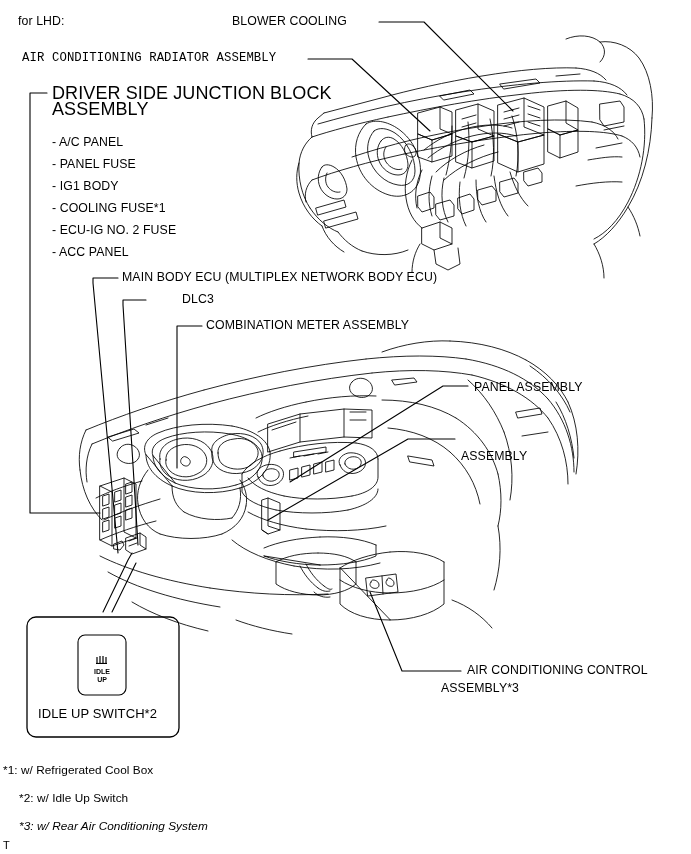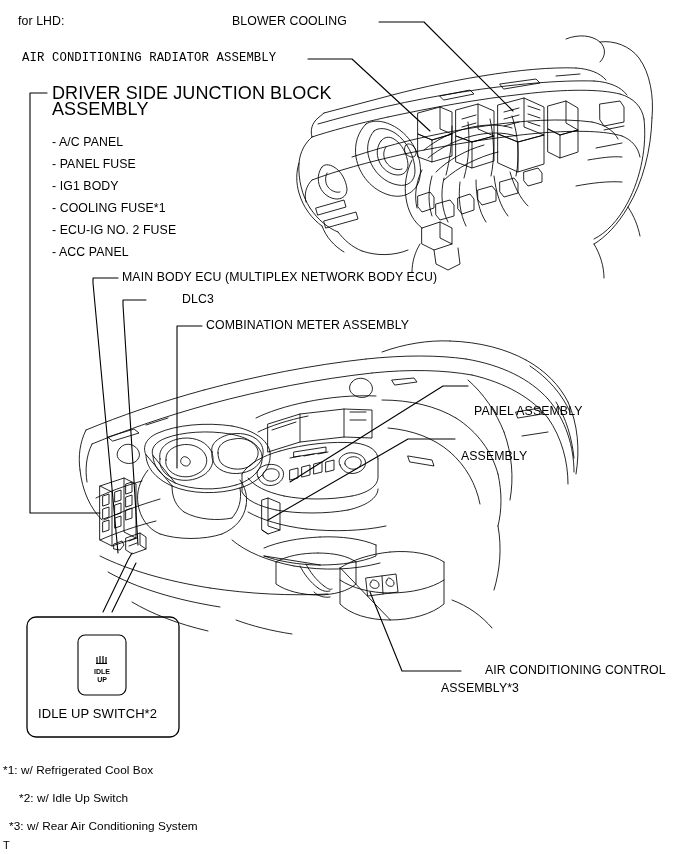--- a/index.html
+++ b/index.html
@@ -448,42 +448,42 @@
   <div class="lbl fuse" style="left:52px; top:201px;">- COOLING FUSE*1</div>
   <div class="lbl fuse" style="left:52px; top:223px;">- ECU-IG NO. 2 FUSE</div>
   <div class="lbl fuse" style="left:52px; top:245px;">- ACC PANEL</div>
 
   <div class="lbl" style="left:122px; top:270px;">MAIN BODY ECU (MULTIPLEX NETWORK BODY ECU)</div>
 
   <div class="lbl" style="left:150px; top:292px;margin-left:32px;">DLC3</div>
 
   <div class="lbl" style="left:206px; top:318px;">COMBINATION METER ASSEMBLY</div>
 
-  <div class="lbl" style="left:474px; top:404px;">PANEL ASSEMBLY</div>
+  <div class="lbl" style="left:474px; top:380px;">PANEL ASSEMBLY</div>
 
   <div class="lbl" style="left:461px; top:449px;">ASSEMBLY</div>
 
-  <div class="lbl" style="left:485px; top:663px;text-align:right;">AIR CONDITIONING CONTROL</div>
+  <div class="lbl" style="left:467px; top:663px;text-align:right;">AIR CONDITIONING CONTROL</div>
   <div class="lbl" style="left:441px; top:681px;">ASSEMBLY*3</div>
 
   <div class="switch-glyph" style="left:87px; top:655px; width:30px; font-size:6.5px; letter-spacing:-0.2px;">
     <svg width="16" height="9" viewBox="0 0 16 9" style="display:block;margin:0 auto 1px auto;" aria-hidden="true">
       <g stroke="#000" stroke-width="1.2" fill="none">
         <path d="M3 8 L3 2"></path>
         <path d="M6 8 L6 1"></path>
         <path d="M9 8 L9 1"></path>
         <path d="M12 8 L12 2"></path>
         <path d="M2 8.6 L13 8.6" stroke-width="1.4"></path>
       </g>
     </svg>
   </div>
   <div class="switch-glyph" style="left:87px; top:668px; width:30px; font-size:7px;">IDLE</div>
   <div class="switch-glyph" style="left:87px; top:676px; width:30px; font-size:7px;">UP</div>
 
   <div class="lbl boxlabel" style="left:38px; top:706px;">IDLE UP SWITCH*2</div>
 
   <div class="lbl footnote" style="left:3px; top:763px;">*1: w/ Refrigerated Cool Box</div>
   <div class="lbl footnote" style="left:19px; top:791px;">*2: w/ Idle Up Switch</div>
-  <div class="lbl footnote" style="left:9px; top:819px;">*3: w/ Rear Air Conditioning System</div>
+  <div class="lbl footnote" style="left:19px; top:819px;font-style:italic;">*3: w/ Rear Air Conditioning System</div>
 
   <div class="tmark" style="left:3px; top:839px;">T</div>
 
 </div>
 
 </body></html>

